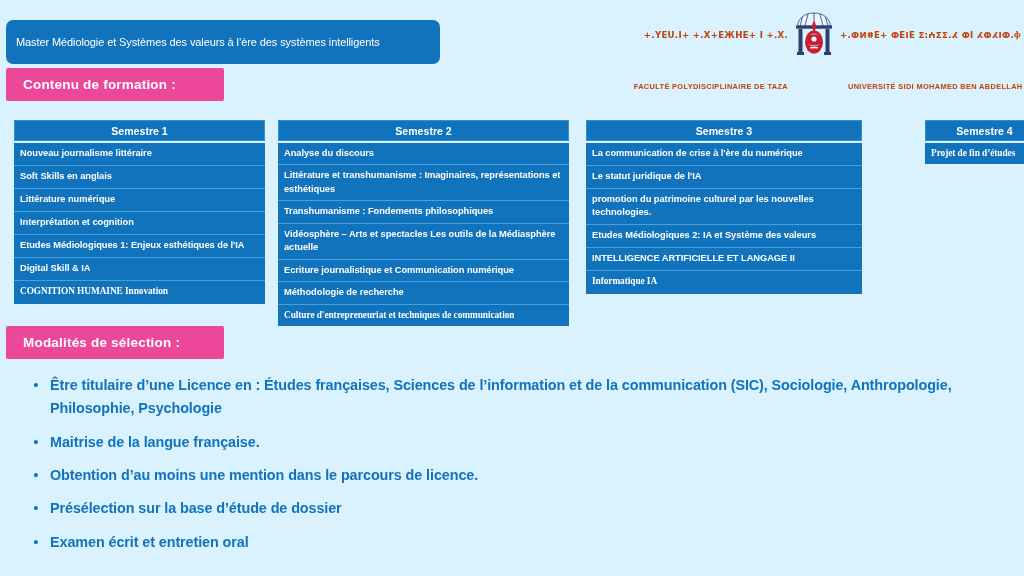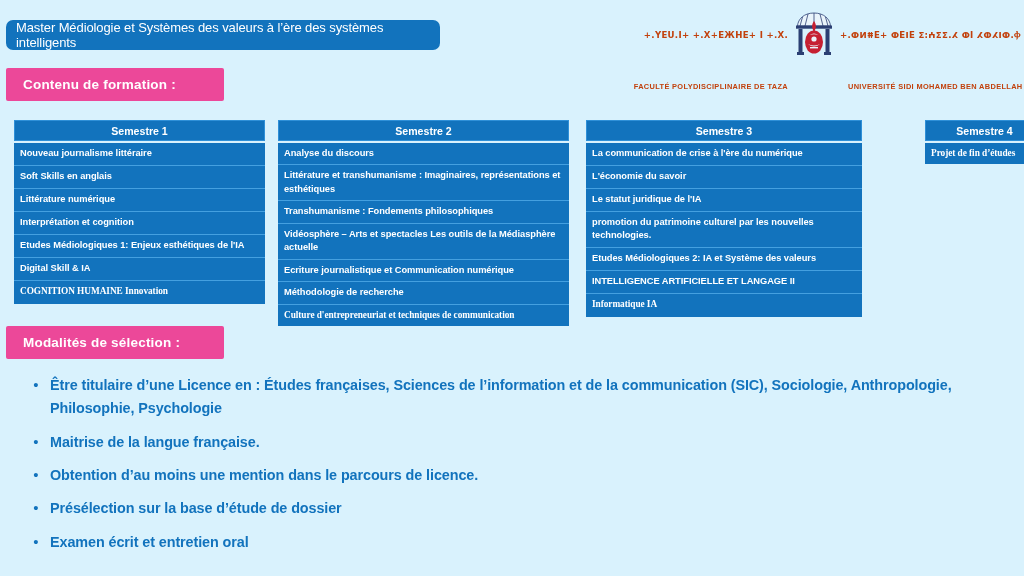--- a/index.html
+++ b/index.html
@@ -14,25 +14,25 @@
     overflow: hidden;
     position: relative;
   }
 
   
   .slide-title {
     position: absolute;
     left: 6px;
     top: 20px;
     width: 434px;
-    height: 30px;
+    height: 44px;
     background: #1273bd;
     border-radius: 7px;
     color: #ffffff;
-    font-size: 13px;
+    font-size: 11px;
     font-weight: 500;
     letter-spacing: -0.1px;
     display: flex;
     align-items: center;
     padding-left: 10px;
     box-sizing: border-box;
   }
 
   .header-logo {
     position: absolute;
@@ -244,21 +244,20 @@
     <div class="sem-row">Ecriture journalistique et Communication numérique</div>
     <div class="sem-row">Méthodologie de recherche</div>
     <div class="sem-row">Culture d'entrepreneuriat et techniques de communication</div>
   </div>
 </div>
 
 <div class="sem-col" id="col-s3">
   <div class="sem-head">Semestre 3</div>
   <div class="sem-body">
     <div class="sem-row">La communication de crise à l'ère du numérique</div>
-    <div class="sem-row">L'économie du savoir</div>
     <div class="sem-row">Le statut juridique de l'IA</div>
     <div class="sem-row">promotion du patrimoine culturel par les nouvelles technologies.</div>
     <div class="sem-row">Etudes Médiologiques 2: IA et Système des valeurs</div>
     <div class="sem-row">INTELLIGENCE ARTIFICIELLE ET LANGAGE II</div>
     <div class="sem-row">Informatique IA</div>
   </div>
 </div>
 
 <div class="sem-col" id="col-s4">
   <div class="sem-head">Semestre 4</div>

